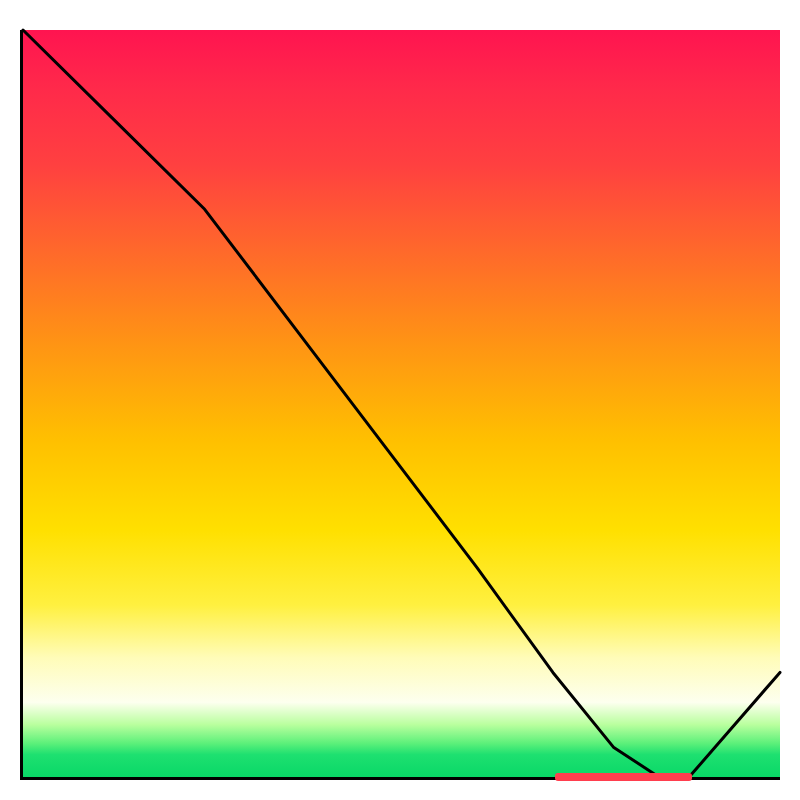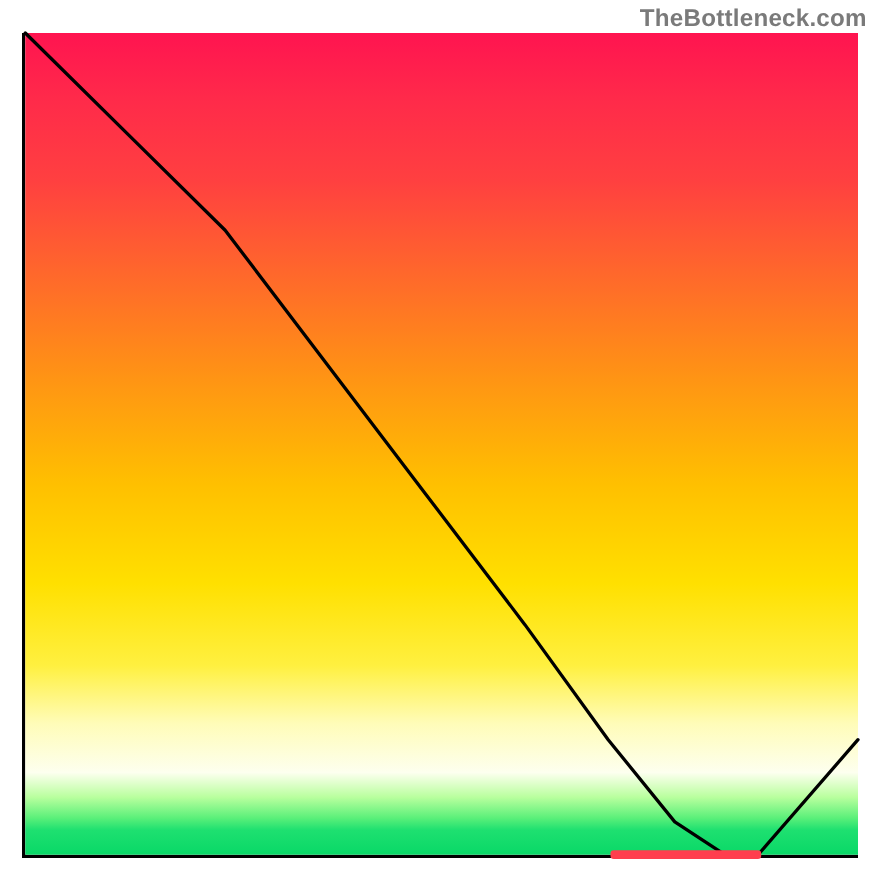--- a/index.html
+++ b/index.html
@@ -77,21 +77,20 @@
     background: #ff3e4e;
     border-radius: 3px;
     transform: translateY(50%);
   }
 </style>
 </head>
 <body>
 
 <div class="frame">
 
-  <div class="watermark">TheBottleneck.com</div>
 
   <div class="plot">
     <div class="gradient"></div>
 
     <svg class="curve" viewBox="0 0 760 750" preserveAspectRatio="none">
       <path d="M0.0 0.0 L91.2 90.0 L182.4 180.0 L273.6 300.0 L364.8 420.0 L456.0 540.0 L532.0 645.0 L592.8 720.0 L638.4 750.0 L668.8 750.0 L760.0 645.0"></path>
     </svg>
 
     <div class="marker" style="left: 532px; width: 136.8px; bottom: 0px; background: rgb(255, 62, 78);"></div>
   </div>

